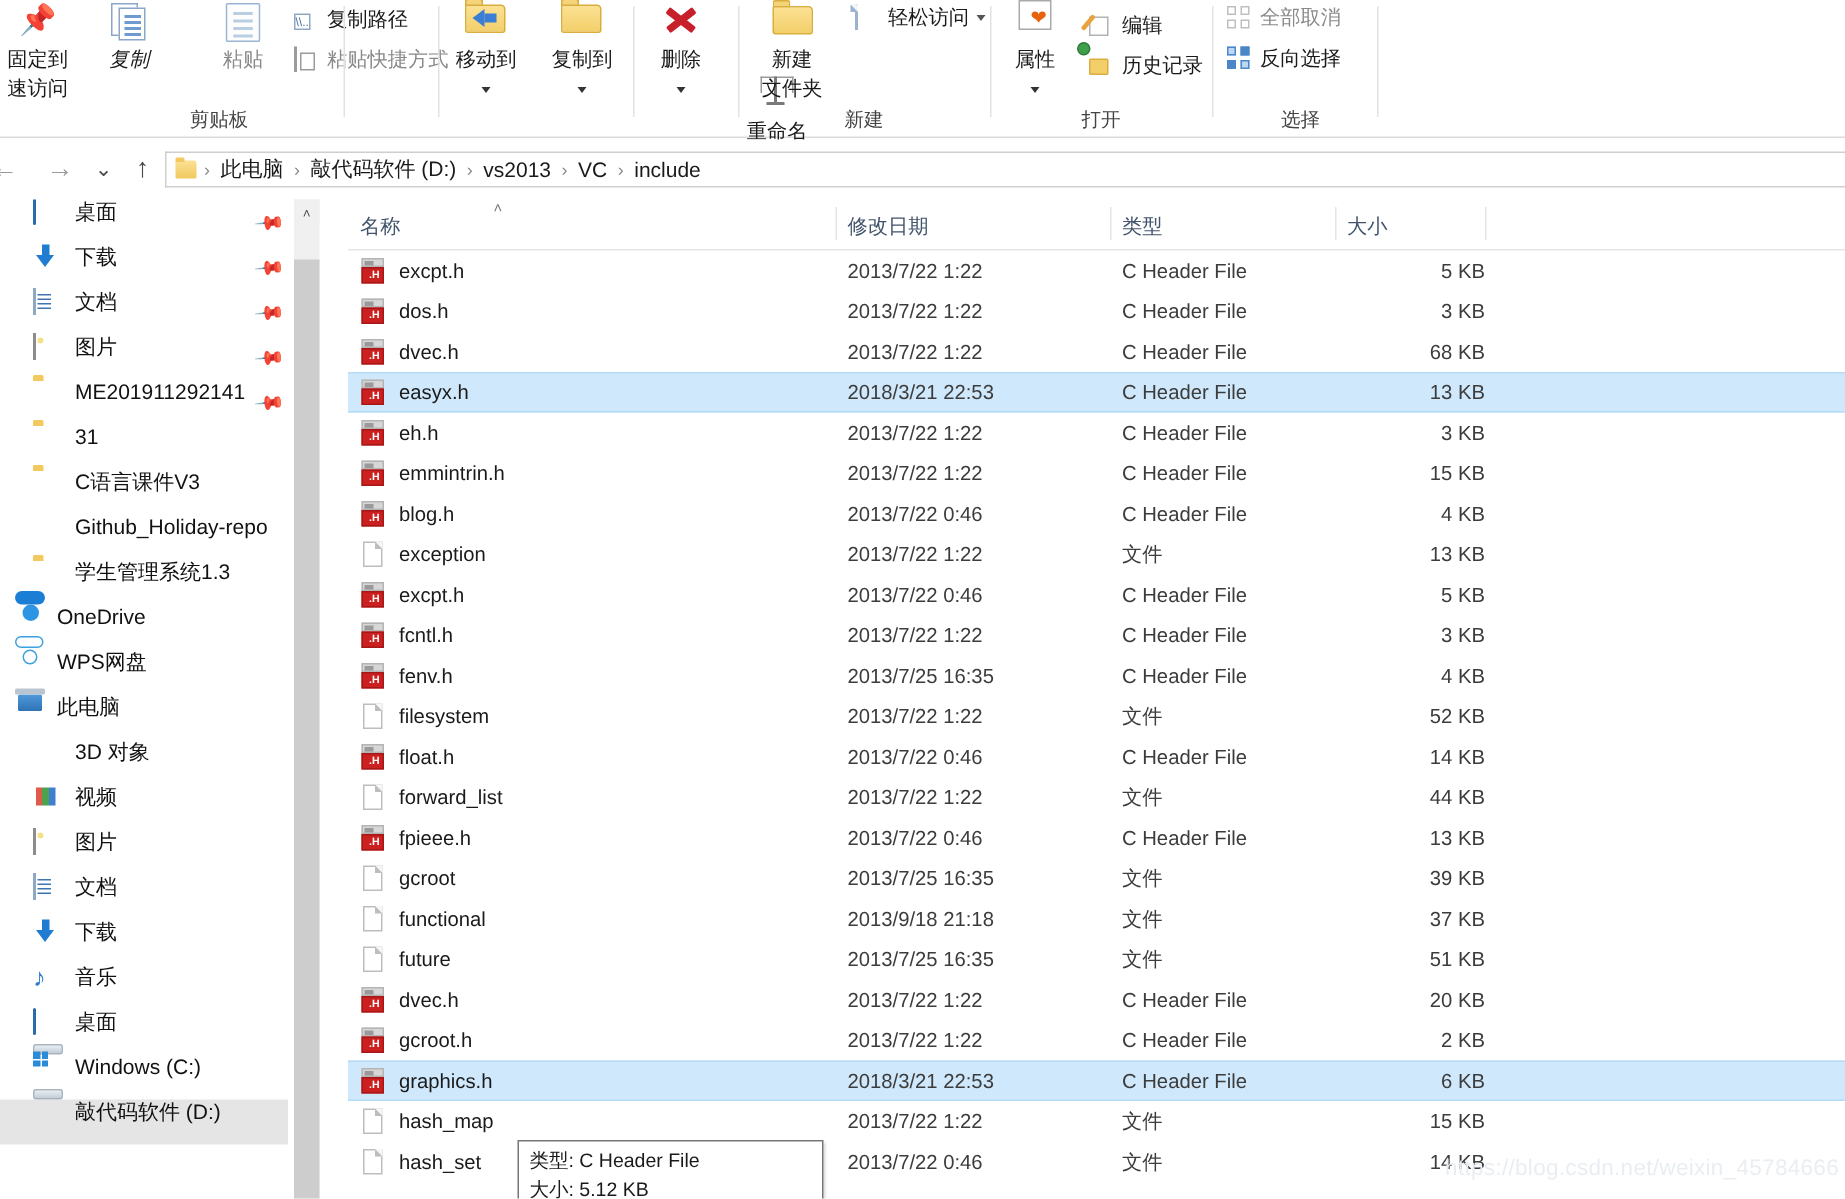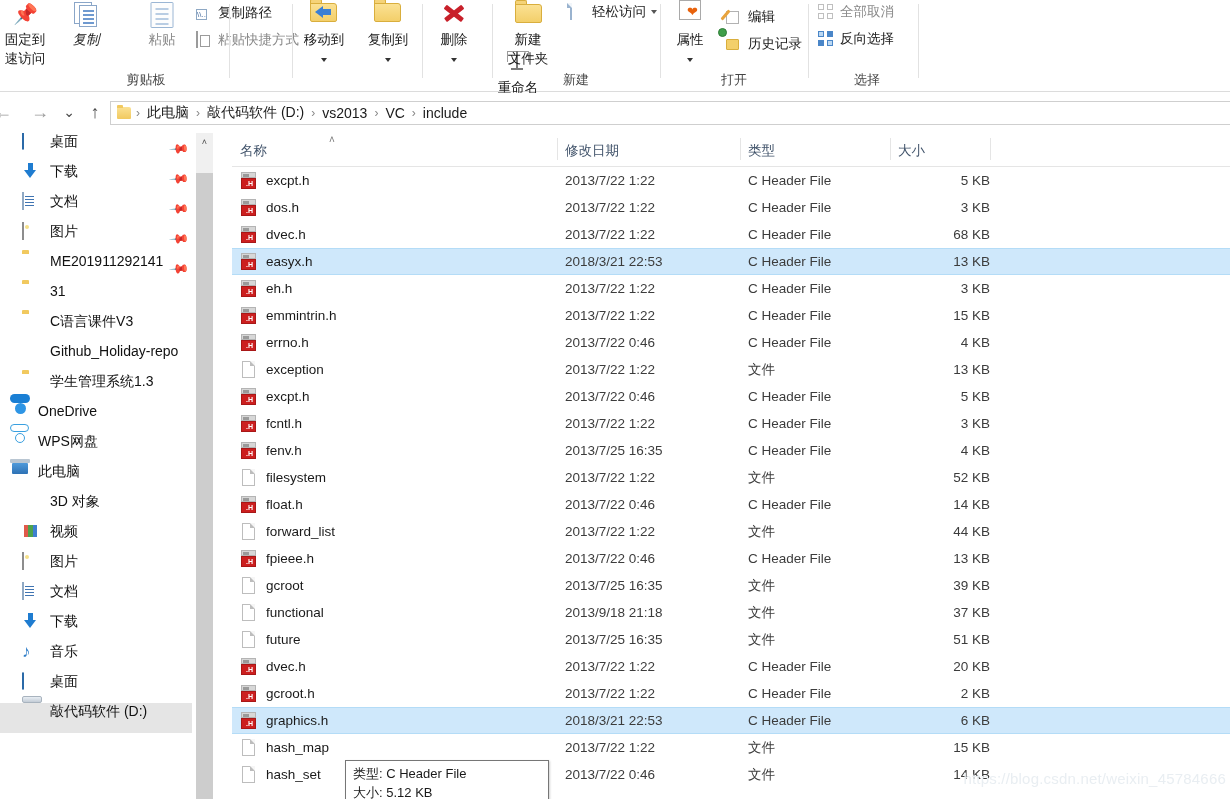--- a/index.html
+++ b/index.html
@@ -484,20 +484,29 @@
         <span>下载</span>
       </div>
       <div class="sbitem indent1">
         <span class="sb-ico"><span class="i-music">♪</span></span>
         <span>音乐</span>
       </div>
       <div class="sbitem indent1">
         <span class="sb-ico"><span class="i-desktop"></span></span>
         <span>桌面</span>
       </div>
+      <div class="sbitem indent1">
+        <span class="sb-ico"><span class="i-drive"><span class="winlogo">
+              <s></s>
+              <s></s>
+              <s></s>
+              <s></s>
+            </span></span></span>
+        <span>Windows (C:)</span>
+      </div>
       <div class="sbitem indent1 sel">
         <span class="sb-ico"><span class="i-drive"></span></span>
         <span>敲代码软件 (D:)</span>
       </div>
     </div>
 
   <div class="sb-scroll">
     <div class="up">˄</div>
     <div class="thumb"></div>
   </div>
@@ -586,21 +595,21 @@
           <span class="cdate">2013/7/22 1:22</span>
           <span class="ctype">C Header File</span>
           <span class="csize">15 KB</span>
         </div>
         <div class="row">
           <span class="cname">
             <span class="fico hdr">
               <span class="top"></span>
               <span class="bot">.H</span>
             </span>
-            <span>errno.h</span>
+            <span>blog.h</span>
           </span>
           <span class="cdate">2013/7/22 0:46</span>
           <span class="ctype">C Header File</span>
           <span class="csize">4 KB</span>
         </div>
         <div class="row">
           <span class="cname">
             <span class="fico blank">
               <span class="pg"></span>
             </span>

